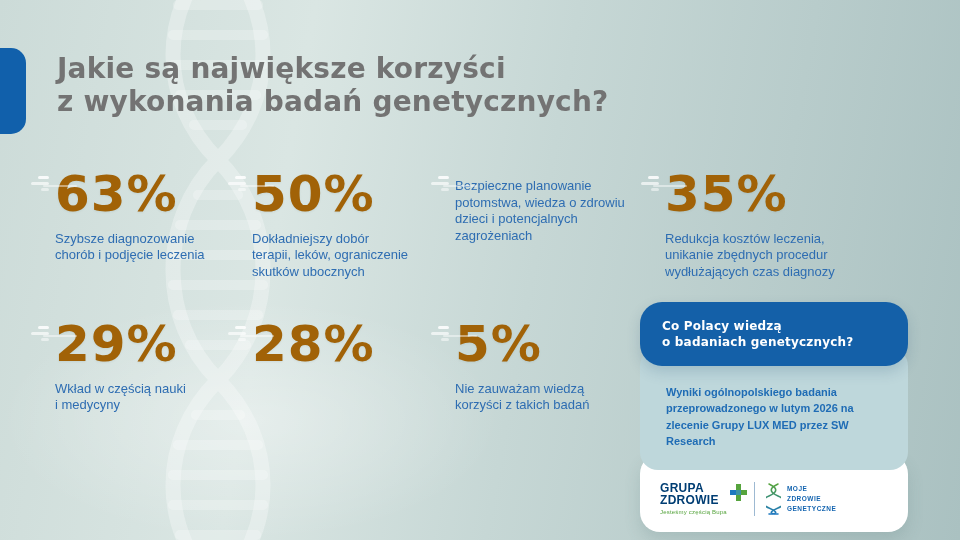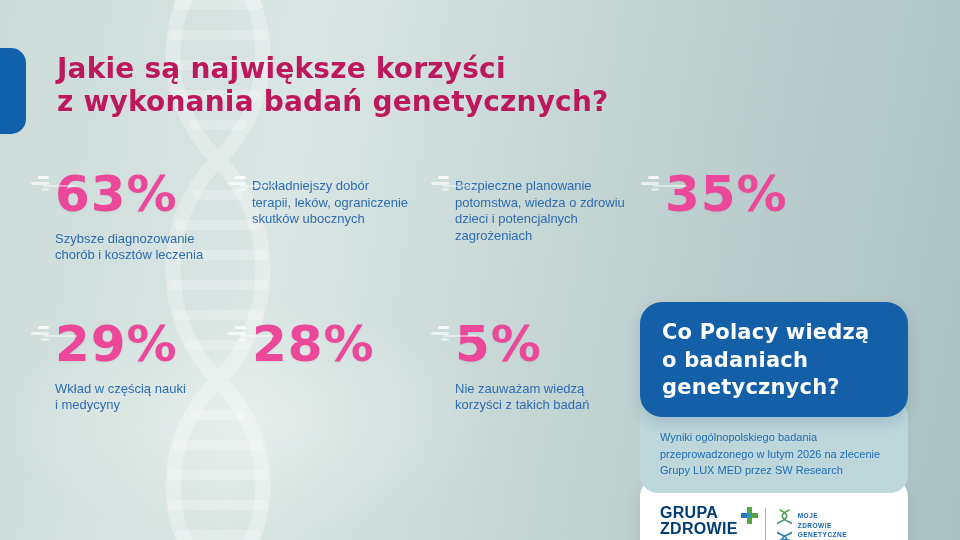--- a/index.html
+++ b/index.html
@@ -6,51 +6,51 @@
   body{
     width:960px;height:540px;position:relative;overflow:hidden;
     font-family:"Liberation Sans",sans-serif;
     background:linear-gradient(100deg,#ccdbd8 0%,#dae6e3 30%,#c6d7d5 55%,#aac1c1 100%);
   }
   .glow{position:absolute;left:0;top:300px;width:500px;height:240px;pointer-events:none;
     background:radial-gradient(closest-side,rgba(255,255,255,.35),rgba(255,255,255,0));}
   .helix{position:absolute;left:118px;top:-30px;pointer-events:none;}
   .left-tab{position:absolute;left:0;top:48px;width:26px;height:86px;background:#1160ab;
     border-radius:0 15px 15px 0;}
-  .title{position:absolute;left:57px;top:52px;color:#be185d;font-family:"DejaVu Sans",sans-serif;
+  .title{position:absolute;left:57px;top:52px;color:#737373;font-family:"DejaVu Sans",sans-serif;
     font-weight:bold;font-size:28px;line-height:1.18;letter-spacing:.2px;white-space:pre-line;}
   
   .stat{position:absolute;width:200px;}
   .c0{left:55px}.c1{left:252px}.c2{left:455px}.c3{left:665px}
   .r0{top:168px}.r1{top:318px}
-  .num{color:#ec4899;font-family:"DejaVu Sans",sans-serif;font-weight:bold;font-size:50px;
+  .num{color:#a16207;font-family:"DejaVu Sans",sans-serif;font-weight:bold;font-size:50px;
     line-height:1.05;letter-spacing:1px;text-shadow:0 1px 2px rgba(90,120,120,.12);}
   .desc{margin-top:10px;color:#2e6db2;font-size:13px;line-height:1.27;white-space:pre-line;width:195px;}
   .c3 .desc{width:210px;}
   .speed{position:absolute;left:-26px;top:8px;width:20px;display:flex;flex-direction:column;
     align-items:flex-end;gap:3px;}
   .speed i{display:block;height:3px;border-radius:2px;background:#fff;}
   .speed i:nth-child(1){width:11px;opacity:.85;}
   .speed i:nth-child(2){width:18px;opacity:.65;}
   .speed i:nth-child(3){width:8px;opacity:.5;}
   .speed b{position:absolute;left:14px;top:9px;width:34px;height:2px;background:#fff;opacity:.45;border-radius:2px;}
   
   .stack{position:absolute;left:640px;top:302px;width:268px;}
   .info-card{position:relative;z-index:3;background:#1460a8;border-radius:22px;
     padding:17px 20px 15px 22px;box-shadow:0 6px 14px rgba(30,70,110,.18);}
   .info-card h2{margin:0;color:#ffffff;font-family:"DejaVu Sans",sans-serif;font-weight:bold;
-    font-size:21px;line-height:1.32;white-space:pre-line;letter-spacing:.2px;}
+    font-size:12px;line-height:1.32;white-space:pre-line;letter-spacing:.2px;}
   .info-panel{position:relative;z-index:2;margin-top:-18px;background:#bed7db;border-radius:18px;
     padding:30px 18px 14px 20px;}
-  .info-panel p{margin:0;color:#1f6cb5;font-weight:normal;font-size:11px;line-height:1.5;}
+  .info-panel p{margin:6px;color:#1f6cb5;font-weight:bold;font-size:11px;line-height:1.5;}
   .logo-panel{position:relative;z-index:1;margin-top:-16px;background:#ffffff;border-radius:20px;
     padding:28px 16px 16px 20px;box-shadow:0 8px 16px rgba(80,110,110,.18);}
   .logos{display:flex;align-items:center;gap:11px;}
   .luxmed{position:relative;padding-right:16px;}
-  .luxmed .l1,.luxmed .l2{color:#003d73;font-weight:bold;font-size:16px;line-height:1.02;letter-spacing:.3px;}
+  .luxmed .l1,.luxmed .l2{color:#003d73;font-weight:bold;font-size:12px;line-height:1.02;letter-spacing:.3px;}
   .luxmed .tag{margin-top:3px;color:#56a43d;font-size:6px;letter-spacing:.2px;}
   .plus-icon{position:absolute;right:-4px;top:2px;}
   .v-div{width:1px;height:34px;background:#9db9d2;}
   .brand2{display:flex;align-items:center;gap:6px;}
   .brand2 .txt{color:#1565b0;font-weight:bold;font-size:6.5px;line-height:1.5;letter-spacing:.5px;white-space:pre-line;}
 </style>
 </head>
 <body>
 
 <svg class="helix" width="200" height="620" viewBox="0 0 200 620">
@@ -87,29 +87,30 @@
 
 <div class="stat c0 r0">
   <div class="speed">
       <i></i>
       <i></i>
       <i></i>
       <b></b>
     </div>
   <div class="num">63%</div>
   <div class="desc">Szybsze diagnozowanie
-chorób i kosztów leczenia</div>
+chorób i podjęcie leczenia</div>
 </div>
 <div class="stat c1 r0">
   <div class="speed">
       <i></i>
       <i></i>
       <i></i>
       <b></b>
     </div>
+  <div class="num">50%</div>
   <div class="desc">Dokładniejszy dobór
 terapii, leków, ograniczenie
 skutków ubocznych</div>
 </div>
 <div class="stat c2 r0">
   <div class="speed">
       <i></i>
       <i></i>
       <i></i>
       <b></b>
@@ -120,20 +121,23 @@
 zagrożeniach</div>
 </div>
 <div class="stat c3 r0">
   <div class="speed">
       <i></i>
       <i></i>
       <i></i>
       <b></b>
     </div>
   <div class="num">35%</div>
+  <div class="desc">Redukcja kosztów leczenia,
+unikanie zbędnych procedur
+wydłużających czas diagnozy</div>
 </div>
 <div class="stat c0 r1">
   <div class="speed">
       <i></i>
       <i></i>
       <i></i>
       <b></b>
     </div>
   <div class="num">29%</div>
   <div class="desc">Wkład w częścią nauki

